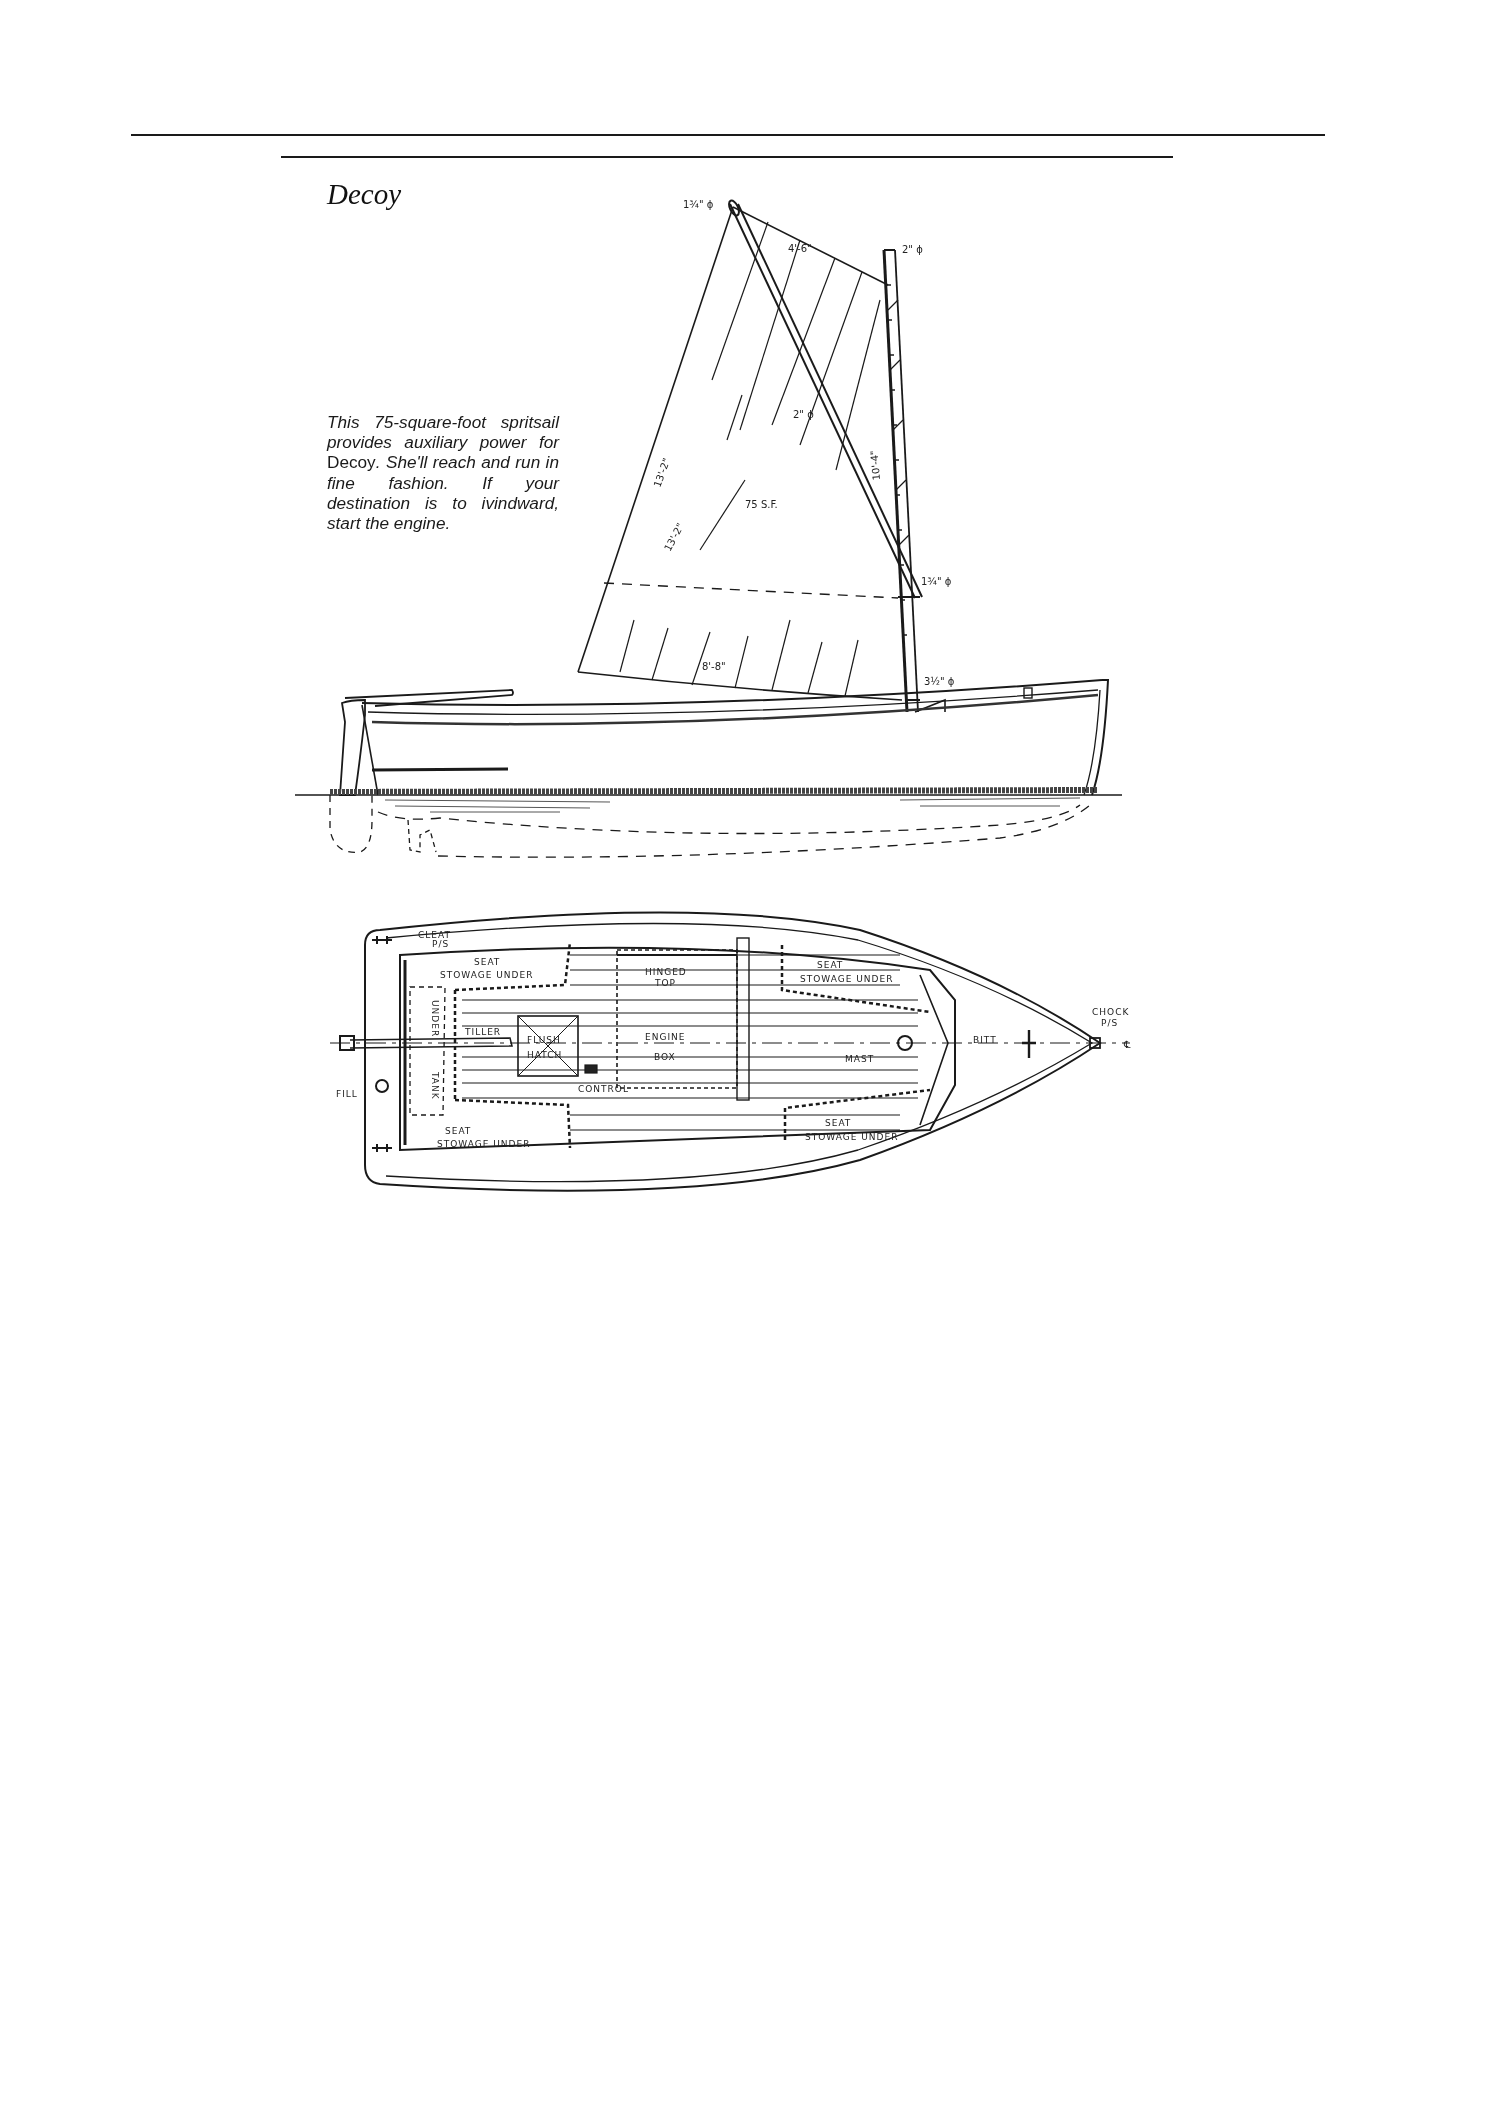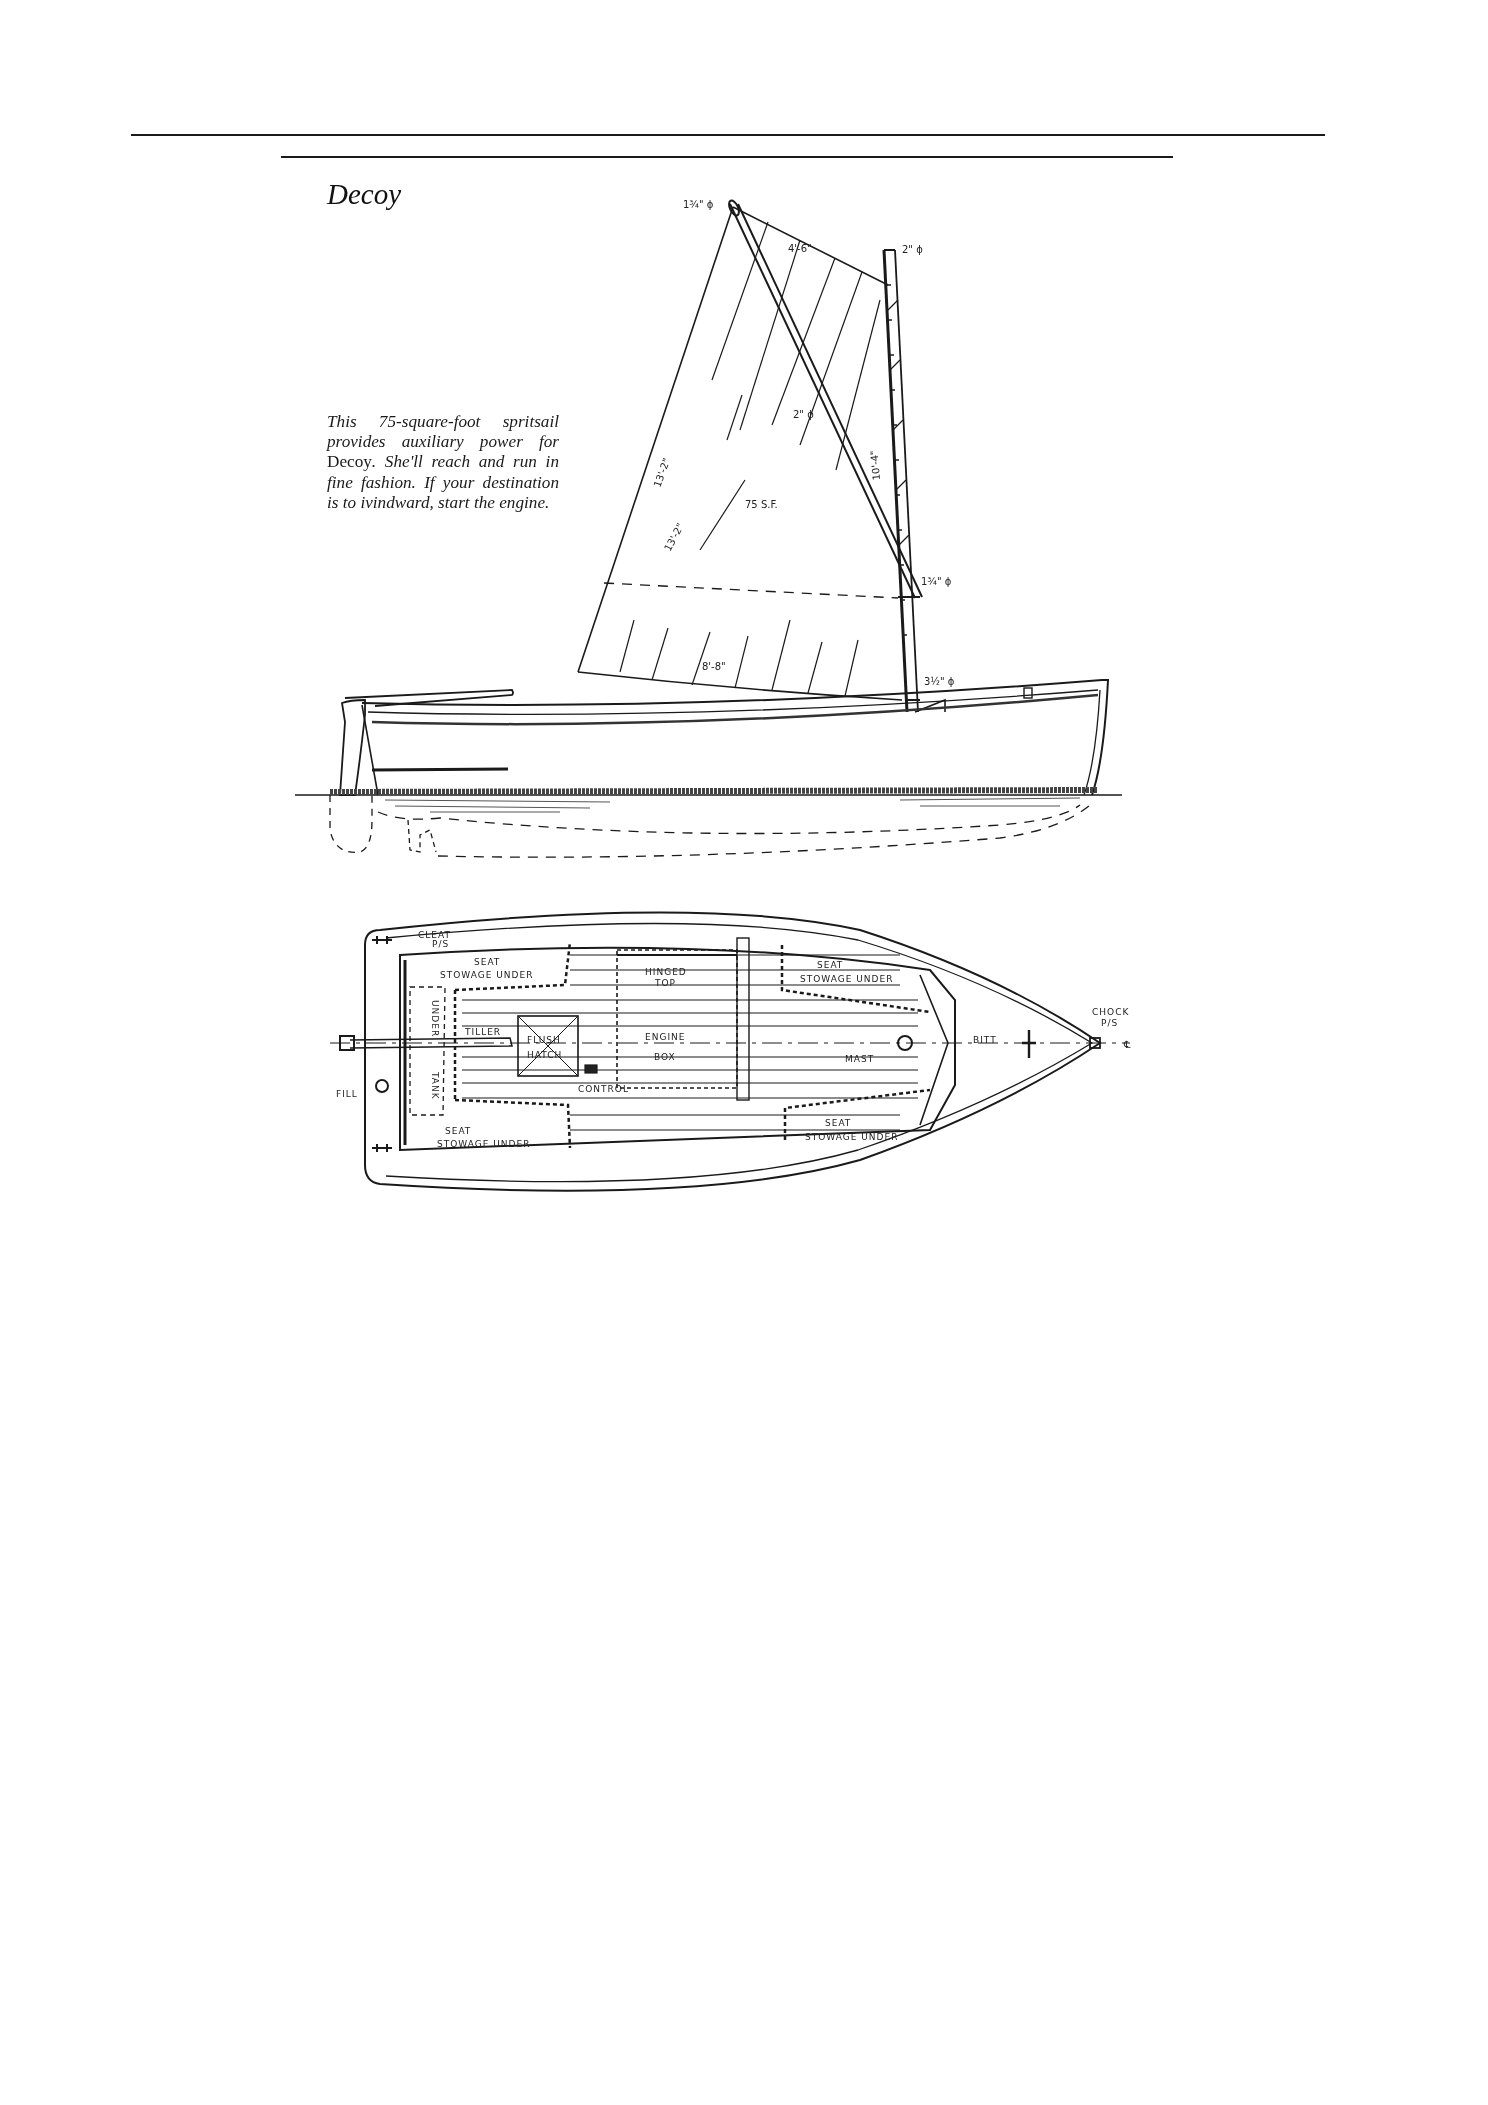--- a/index.html
+++ b/index.html
@@ -5,21 +5,21 @@
     html, body { margin: 0; padding: 0; background: #ffffff; }
     body { width: 1488px; height: 2105px; position: relative; overflow: hidden;
            font-family: "Liberation Serif", "DejaVu Serif", serif; color: #111; }
     .rule { position: absolute; height: 2px; background: #1a1a1a; }
     #rule-top { left: 131px; top: 134px; width: 1194px; }
     #rule-second { left: 281px; top: 156px; width: 892px; }
     .title { position: absolute; left: 327px; top: 178px; font-size: 29px; font-style: italic;
              font-family: "Liberation Serif", serif; color: #111; }
     .caption { position: absolute; left: 327px; top: 412px; width: 232px; font-size: 17.2px;
                line-height: 20.2px; text-align: justify; font-style: italic; color: #1a1a1a;
-               font-family: Liberation Serif, serif; }
+               font-family: Liberation Sans, sans-serif; }
     .caption .upright { font-style: normal; }
     .drawing { position: absolute; left: 0; top: 0; width: 1488px; height: 2105px; }
     .lbl { font-family: "DejaVu Sans", sans-serif; font-size: 9px; fill: #222; letter-spacing: 1px; }
     .lbl-s { font-family: "DejaVu Sans", sans-serif; font-size: 10px; fill: #222; }
   </style>
 </head>
 <body>
 
 <div class="rule" id="rule-top"></div>
 <div class="rule" id="rule-second"></div>

